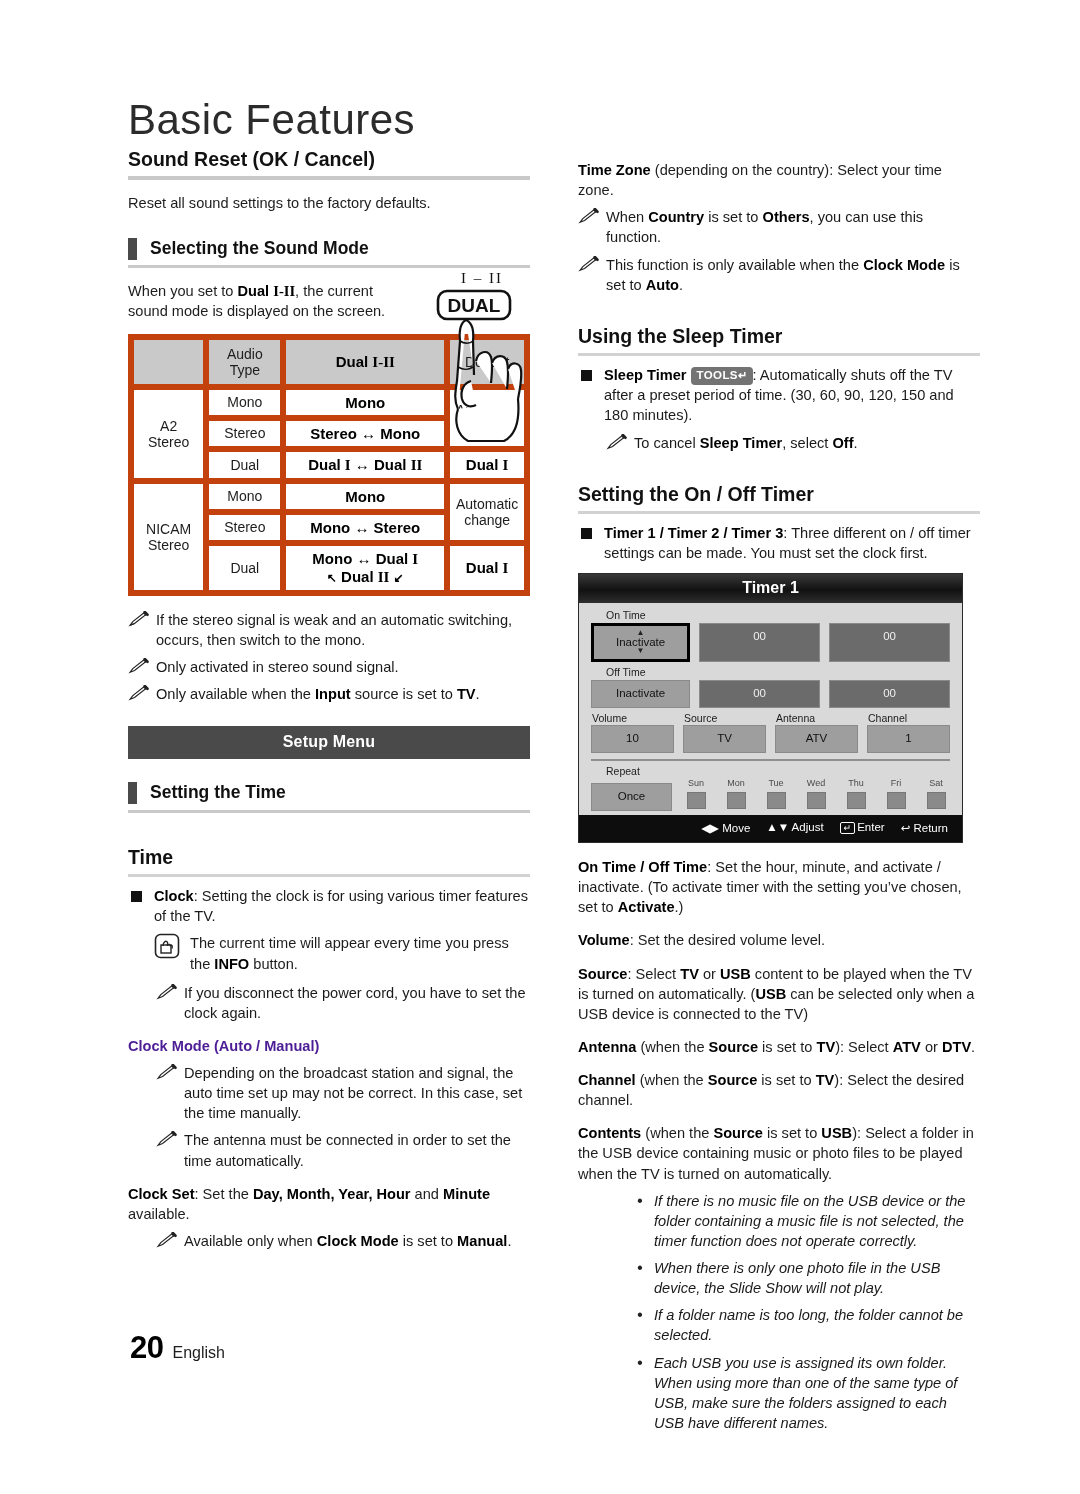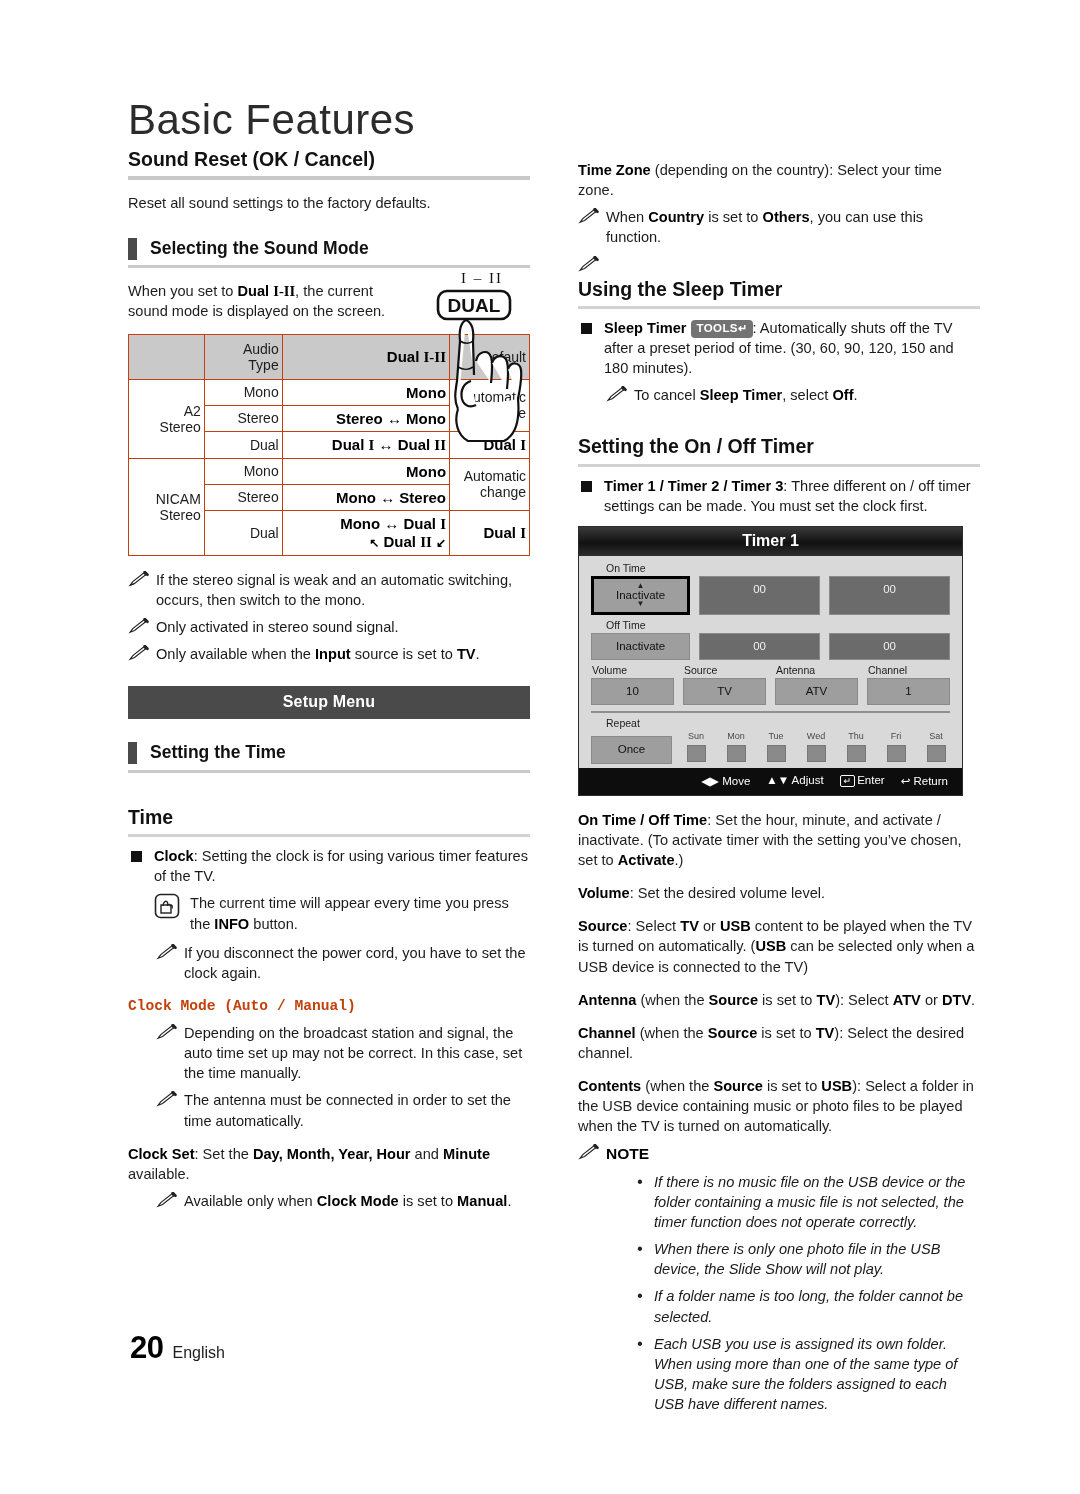--- a/index.html
+++ b/index.html
@@ -84,21 +84,21 @@
   
   .pressrow { position:relative; padding-left:62px; margin:0 0 9px 0; }
   .pressrow .pressicon { position:absolute; left:26px; top:0px; }
 
   
   table.audio {
     border-collapse:collapse; width:402px; margin:12px 0 14px 0;
     font-size:14px;
   }
   table.audio td, table.audio th {
-    border:1px solid #c2410c; text-align:right; padding:4px 3px;
+    border:6px solid #c2410c; text-align:center; padding:4px 3px;
     color:#1d1d1d; font-weight:normal; vertical-align:middle;
   }
   table.audio thead td { background:#c9c9c9; padding:6px 3px; }
   table.audio thead td.hdr-strong { font-weight:bold; color:#000; font-size:15px;}
   table.audio td.sys { width:76px; }
   table.audio td.type { width:78px; }
   table.audio td.dual { width:168px; font-weight:bold; color:#000; font-size:15px; }
   table.audio td.def { width:80px; }
   table.audio td.def.bold { font-weight:bold; color:#000; font-size:15px; }
   .rm { font-family:"Liberation Serif", serif; font-weight:bold; }
@@ -283,21 +283,21 @@
       <span class="pen">
         <svg viewBox="0 0 24 18" width="22" height="16">
             <path d="M2 16 L7 14 L21 3 L19 1 L5 12 Z" fill="none" stroke="#222" stroke-width="1.3"></path>
             <path d="M17 2 L20 5" stroke="#222" stroke-width="1.3"></path>
             <path d="M18.5 1.2 L21.5 4.2" stroke="#222" stroke-width="3" stroke-linecap="round"></path>
           </svg>
       </span>
       <span>If you disconnect the power cord, you have to set the clock again.</span>
     </div>
 
-    <p class="body ind1 tight" style="font-weight:bold;color:#c2410c;font-family:Liberation Mono, monospace;">Clock Mode (Auto / Manual)</p>
+    <p class="body ind1 tight" style="font-weight:bold;color:#4c1d95;">Clock Mode (Auto / Manual)</p>
 
     <div class="note indent">
       <span class="pen">
         <svg viewBox="0 0 24 18" width="22" height="16">
             <path d="M2 16 L7 14 L21 3 L19 1 L5 12 Z" fill="none" stroke="#222" stroke-width="1.3"></path>
             <path d="M17 2 L20 5" stroke="#222" stroke-width="1.3"></path>
             <path d="M18.5 1.2 L21.5 4.2" stroke="#222" stroke-width="3" stroke-linecap="round"></path>
           </svg>
       </span>
       <span>Depending on the broadcast station and signal, the auto time set up may not be correct. In this case, set the time manually.</span>
@@ -370,20 +370,21 @@
     </div>
 
     <div class="note">
       <span class="pen">
         <svg viewBox="0 0 24 18" width="22" height="16">
             <path d="M2 16 L7 14 L21 3 L19 1 L5 12 Z" fill="none" stroke="#222" stroke-width="1.3"></path>
             <path d="M17 2 L20 5" stroke="#222" stroke-width="1.3"></path>
             <path d="M18.5 1.2 L21.5 4.2" stroke="#222" stroke-width="3" stroke-linecap="round"></path>
           </svg>
       </span>
+      <span><span>This function is only available when the </span><b>Clock Mode</b><span> is set to </span><b>Auto</b><span>.</span></span>
     </div>
 
     <div style="height:22px"></div>
     <div class="h1-rule thin">Using the Sleep Timer</div>
 
     <div class="sq">
       <b>Sleep Timer</b>
       <span class="tools"><span>TOOLS</span><span class="arrow">↵</span></span><span>: Automatically shuts off the TV after a preset period of time. (30, 60, 90, 120, 150 and 180 minutes).</span>
     </div>
 
@@ -509,30 +510,20 @@
     </p>
 
     <p class="body tight">
       <b>Channel</b><span> (when the </span><b>Source</b><span> is set to </span><b>TV</b><span>): Select the desired channel.</span>
     </p>
 
     <p class="body tight">
       <b>Contents</b><span> (when the </span><b>Source</b><span> is set to </span><b>USB</b><span>): Select a folder in the USB device containing music or photo files to be played when the TV is turned on automatically.</span>
     </p>
 
-    <div class="note" style="margin-top:2px;">
-      <span class="pen">
-        <svg viewBox="0 0 24 18" width="22" height="16">
-            <path d="M2 16 L7 14 L21 3 L19 1 L5 12 Z" fill="none" stroke="#222" stroke-width="1.3"></path>
-            <path d="M17 2 L20 5" stroke="#222" stroke-width="1.3"></path>
-            <path d="M18.5 1.2 L21.5 4.2" stroke="#222" stroke-width="3" stroke-linecap="round"></path>
-          </svg>
-      </span>
-      <b style="font-size:15.5px;">NOTE</b>
-    </div>
 
     <div class="dot ind2">If there is no music file on the USB device or the folder containing a music file is not selected, the timer function does not operate correctly.</div>
     <div class="dot ind2">When there is only one photo file in the USB device, the Slide Show will not play.</div>
     <div class="dot ind2">If a folder name is too long, the folder cannot be selected.</div>
     <div class="dot ind2">Each USB you use is assigned its own folder. When using more than one of the same type of USB, make sure the folders assigned to each USB have different names.</div>
   </div>
 
   <div class="footer">
     <span class="num">20</span><span class="lang">English</span>
   </div>

